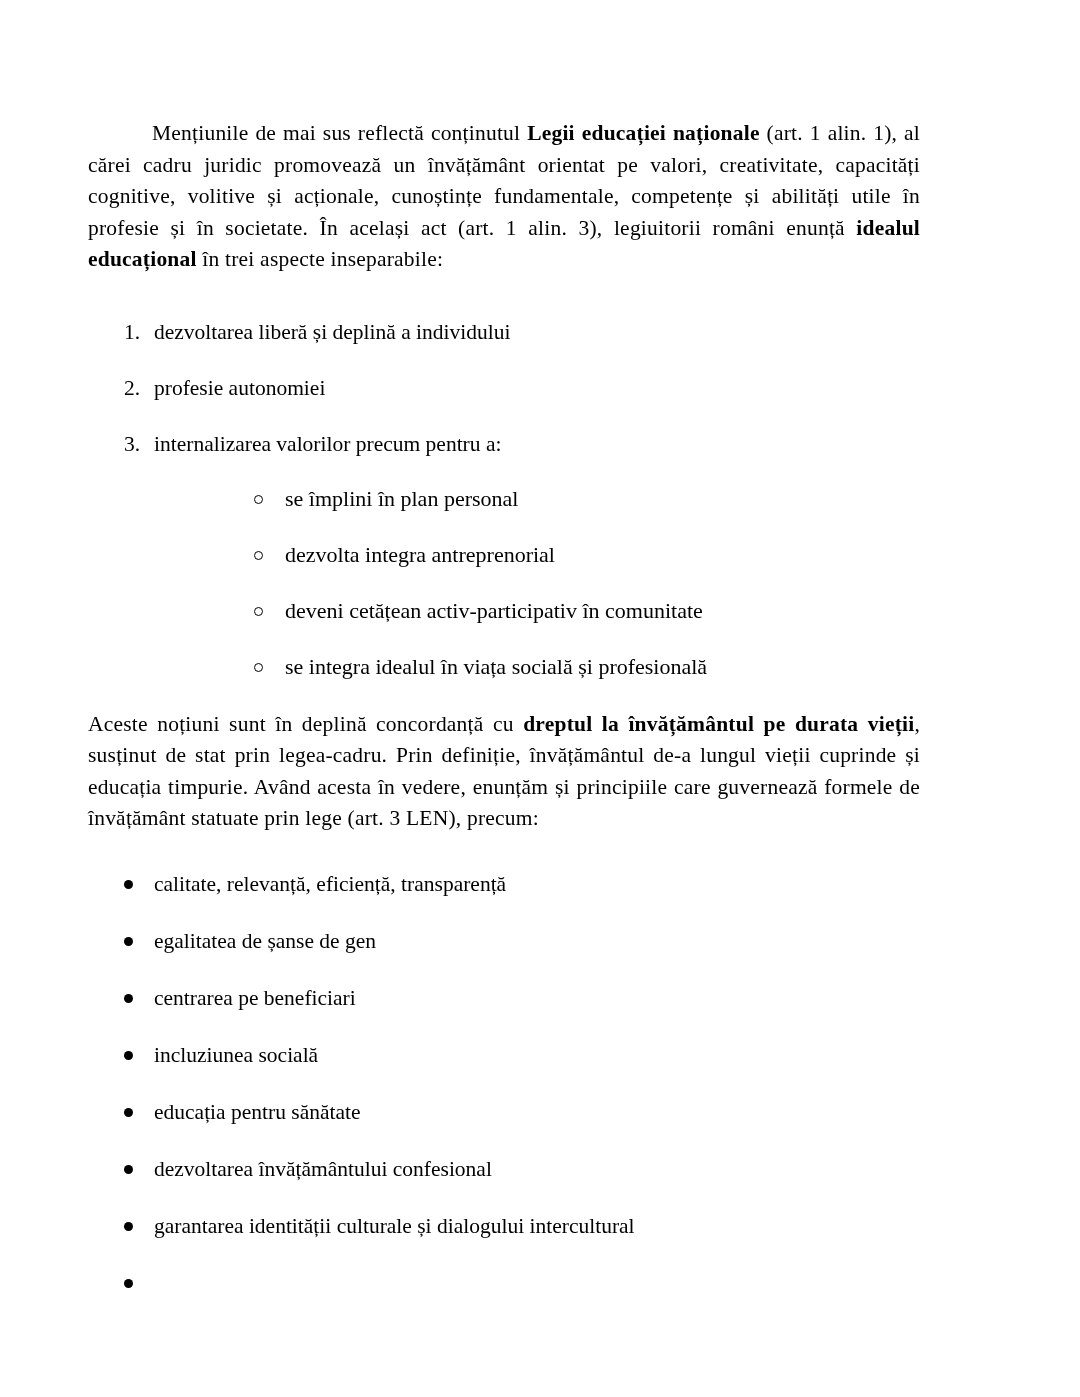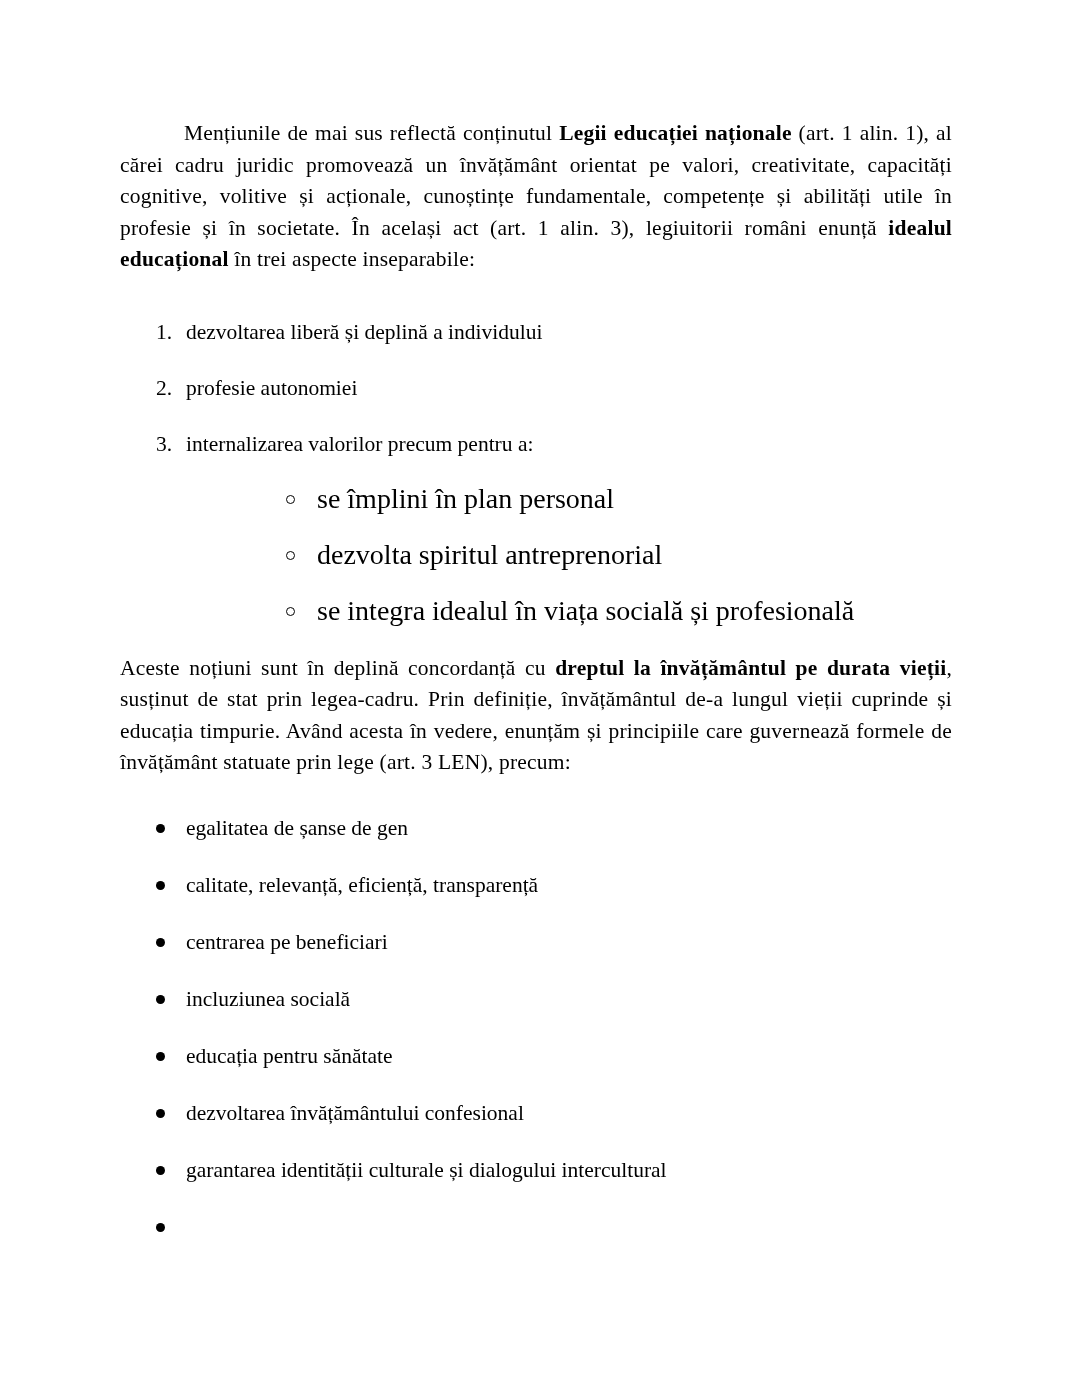--- a/index.html
+++ b/index.html
@@ -13,21 +13,21 @@
     font-family: "Liberation Serif", "DejaVu Serif", serif;
     color: #000000;
     overflow: hidden;
   }
   .page {
     position: relative;
     width: 1080px;
     height: 1319px;
     background: #ffffff;
     box-sizing: border-box;
-    padding: 118px 124px 0 120px;
+    padding: 118px 124px 0 88px;
   }
   .content {
     width: 832px;
   }
 
   
   .para {
     font-size: 21.5px;
     line-height: 31.5px;
     text-align: justify;
@@ -71,21 +71,21 @@
   }
 
   
   .sub-list {
     margin: 25px 0 0 0;
     padding: 0;
     list-style: none;
   }
   .sub-list > li {
     position: relative;
-    font-size: 28px;
+    font-size: 22px;
     line-height: 30px;
     padding-left: 131px;
     margin-bottom: 26px;
   }
   .sub-list > li:last-child {
     margin-bottom: 0;
   }
   .circle-marker {
     position: absolute;
     left: 100px;
@@ -144,40 +144,44 @@
         <span class="num-marker">3.</span>
         <span>internalizarea valorilor precum pentru a:</span>
 
         <ul class="sub-list">
           <li>
             <span class="circle-marker"></span>
             <span>se împlini în plan personal</span>
           </li>
           <li>
             <span class="circle-marker"></span>
-            <span>dezvolta spiritul antreprenorial</span>
+            <span>dezvolta integra antreprenorial</span>
+          </li>
+          <li>
+            <span class="circle-marker"></span>
+            <span>deveni cetățean activ-participativ în comunitate</span>
           </li>
           <li>
             <span class="circle-marker"></span>
             <span>se integra idealul în viața socială și profesională</span>
           </li>
         </ul>
       </li>
     </ol>
 
     <p class="para para-2"><span>Aceste noțiuni sunt în deplină concordanță cu </span><span class="bold">dreptul la învățământul pe durata vieții</span><span>, susținut de stat prin legea-cadru. Prin definiție, învățământul de-a lungul vieții cuprinde și educația timpurie. Având acesta în vedere, enunțăm și principiile care guvernează formele de învățământ statuate prin lege (art. 3 LEN), precum:</span></p>
 
     <ul class="bullet-list">
       <li>
         <span class="dot-marker"></span>
+        <span>calitate, relevanță, eficiență, transparență</span>
+      </li>
+      <li>
+        <span class="dot-marker"></span>
         <span>egalitatea de șanse de gen</span>
-      </li>
-      <li>
-        <span class="dot-marker"></span>
-        <span>calitate, relevanță, eficiență, transparență</span>
       </li>
       <li>
         <span class="dot-marker"></span>
         <span>centrarea pe beneficiari</span>
       </li>
       <li>
         <span class="dot-marker"></span>
         <span>incluziunea socială</span>
       </li>
       <li>

